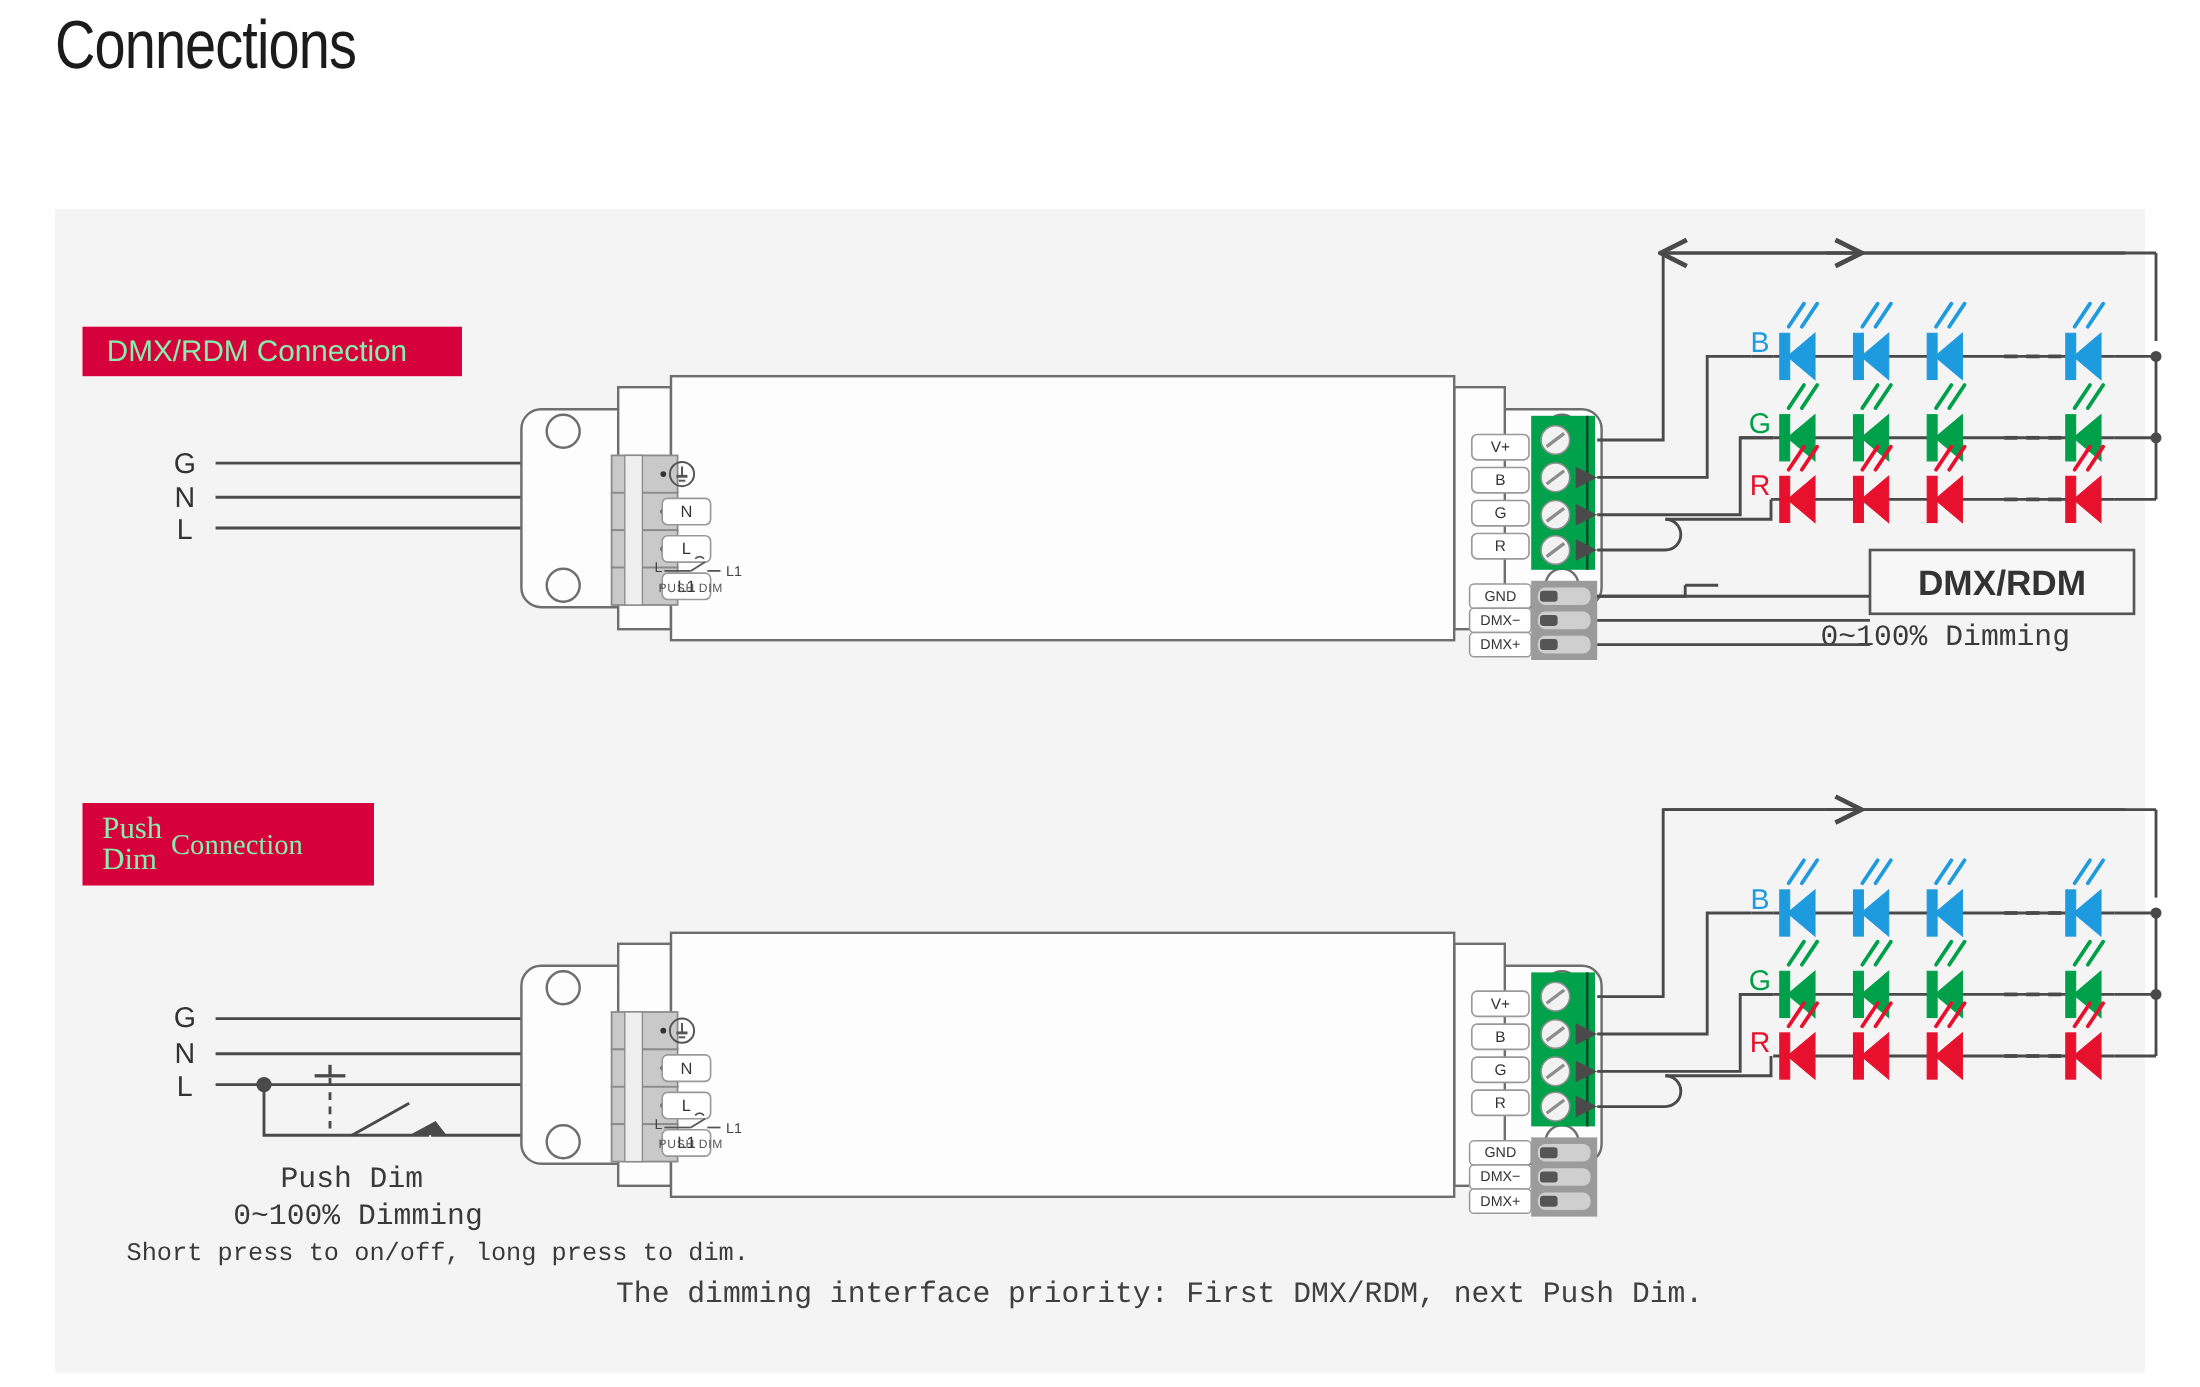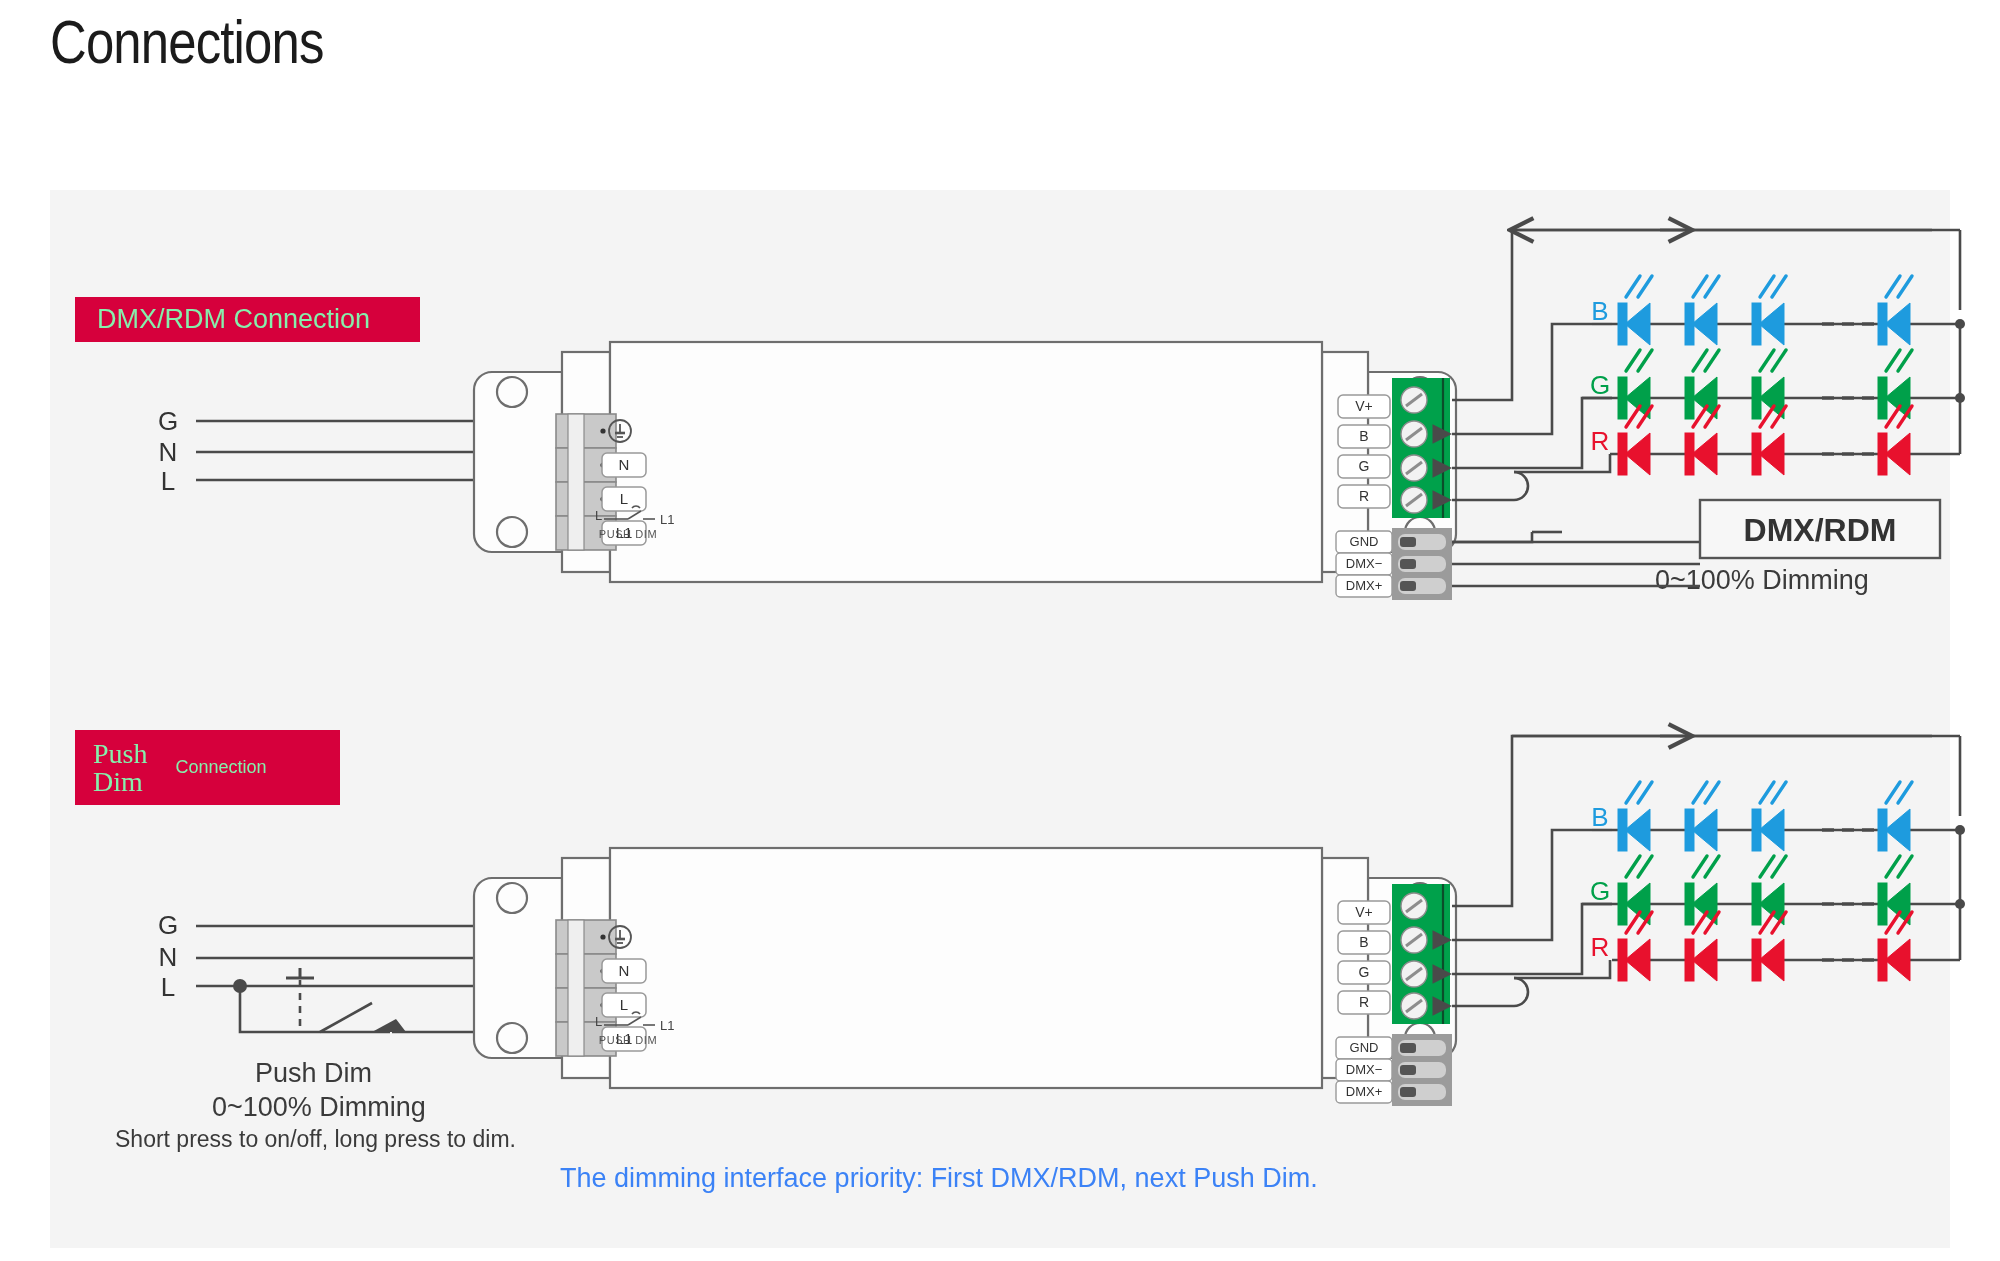--- a/index.html
+++ b/index.html
@@ -9,30 +9,30 @@
   .page-title{position:absolute;left:50px;top:6px;font-size:62px;letter-spacing:-1px;
     color:#1b1b1b;font-family:"Liberation Sans",sans-serif;transform:scaleX(0.82);transform-origin:left top;}
 
   .panel{position:absolute;left:50px;top:190px;width:1900px;height:1058px;background:#f4f4f4;}
 
   .badge{position:absolute;background:#D6003C;color:#86efac;display:flex;align-items:center;
     box-sizing:border-box;}
   .badge-1{left:75px;top:297px;width:345px;height:45px;padding-left:22px;font-size:27px;}
   .badge-2{left:75px;top:730px;width:265px;height:75px;padding-left:18px;font-size:27px;}
   .badge-2 .stack{display:flex;flex-direction:column;line-height:1.0;font-size:28px;font-family:Liberation Serif, serif;}
-  .badge-2 .conn{margin-left:28px;font-size:18px;}
+  .badge-2 .conn{margin-left:8px;font-size:26px;font-family:Liberation Serif, serif;}
 
   .svgwrap{position:absolute;left:0;top:0;width:2000px;height:1261px;}
 
-  .cap{position:absolute;color:#3a3a3a;font-family:Liberation Sans, sans-serif;}
+  .cap{position:absolute;color:#3a3a3a;font-family:Liberation Mono, monospace;}
   .cap-dim1{left:1655px;top:565px;font-size:27px;}
   .cap-pushdim{left:255px;top:1058px;font-size:27px;}
   .cap-dim2{left:212px;top:1092px;font-size:27px;}
   .cap-short{left:115px;top:1126px;font-size:23px;}
-  .cap-prio{left:560px;top:1163px;font-size:27px;color:#3b82f6;}
+  .cap-prio{left:560px;top:1163px;font-size:27px;color:#404040;}
 </style>
 </head>
 <body>
 
 <div id="root">
 
   <div class="page-title">Connections</div>
 
   <div class="panel"></div>
 

